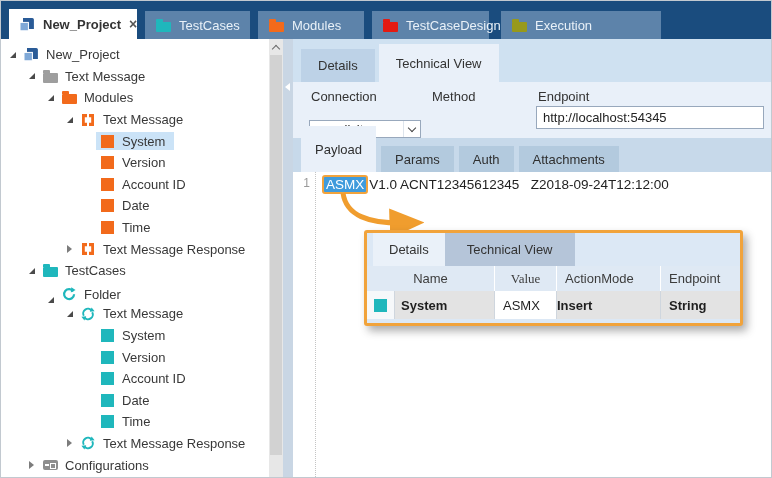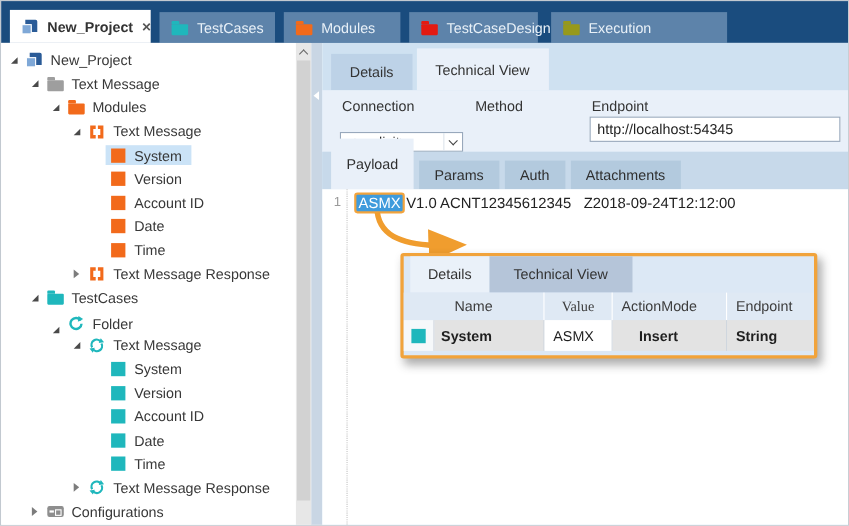--- a/index.html
+++ b/index.html
@@ -80,21 +80,21 @@
   .co-header > div { border-right:1px solid #fff; height:100%; display:flex; align-items:center; }
   .h-name { width:128px; justify-content:center; }
   .h-value { width:62px; justify-content:center;font-family:Liberation Serif, serif; }
   .h-action { width:104px; padding-left:8px; }
   .h-dtype { flex:1; padding-left:8px; border-right:none !important; }
   .co-row { height:28px; display:flex; align-items:center; font-size:13px; color:#1f1f1f; }
   .co-row > div { height:100%; display:flex; align-items:center; border-right:1px solid #cfd6de; }
   .c-icon { width:28px; background:#f6f8fa; justify-content:center; }
   .c-name { width:100px; background:#e3e3e3; padding-left:6px; font-weight:600; }
   .c-value { width:62px; background:#ffffff; padding-left:8px; }
-  .c-action { width:104px; background:#e3e3e3; padding-left:24px; font-weight:600; }
+  .c-action { width:104px; background:#e3e3e3; padding-left:0; font-weight:600; }
   .c-dtype { flex:1; background:#e3e3e3; padding-left:8px; font-weight:600; border-right:none !important; }
 </style>
 </head>
 <body>
 
 <div class="screen">
 
   <div class="topbar" id="topbar">
     <div class="tab tab-active">
       <span class="ticon">

